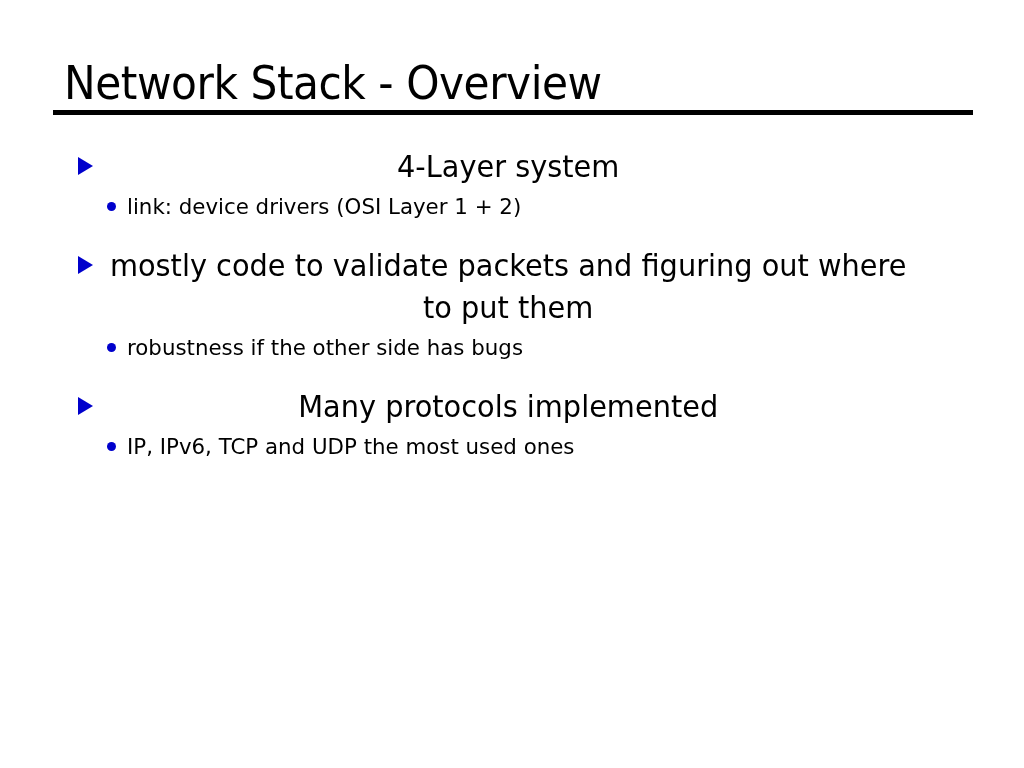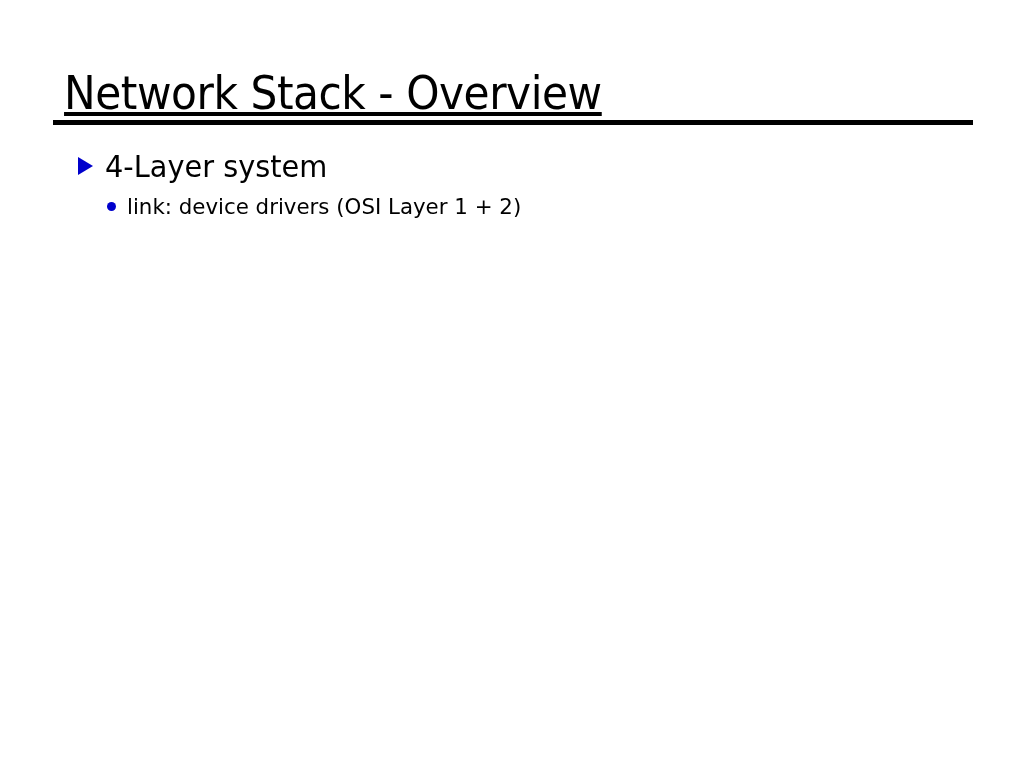--- a/index.html
+++ b/index.html
@@ -23,23 +23,22 @@
     top: 0;
     width: 1024px;
     height: 768px;
     background: #ffffff;
   }
 
   
   .title-block {
     position: absolute;
     left: 53px;
-    top: 66px;
+    top: 56px;
     width: 920px;
-    text-decoration: underline;
   }
   .slide-title {
     font-family: "DejaVu Sans", "Liberation Sans", sans-serif;
     font-size: 46px;
     font-weight: normal;
     line-height: 54px;
     letter-spacing: -0.5px;
     color: #000000;
     white-space: nowrap;
     margin: 0;
@@ -70,20 +69,21 @@
   }
   .group:last-child { margin-bottom: 0; }
 
   
   .lvl1 {
     position: relative;
     padding-left: 105px;
     padding-right: 60px;
     min-height: 30px;
     margin-bottom: 2px;
+    text-align: center;
   }
   .lvl1 .marker-tri {
     position: absolute;
     left: 78px;
     top: 11px;
     width: 0;
     height: 0;
     border-top: 9px solid transparent;
     border-bottom: 9px solid transparent;
     border-left: 15px solid #0000cc;
@@ -143,19 +143,35 @@
         <span class="marker-tri"></span>
         <span class="txt">4-Layer system</span>
       </div>
       <div class="lvl2">
         <span class="marker-dot"></span>
         <span class="txt">link: device drivers (OSI Layer 1 + 2)</span>
       </div>
     </div>
 
     <div class="group">
+      <div class="lvl1">
+        <span class="marker-tri"></span>
+        <span class="txt">mostly code to validate packets and figuring out where to put them</span>
+      </div>
+      <div class="lvl2">
+        <span class="marker-dot"></span>
+        <span class="txt">robustness if the other side has bugs</span>
+      </div>
     </div>
 
     <div class="group">
+      <div class="lvl1">
+        <span class="marker-tri"></span>
+        <span class="txt">Many protocols implemented</span>
+      </div>
+      <div class="lvl2">
+        <span class="marker-dot"></span>
+        <span class="txt">IP, IPv6, TCP and UDP the most used ones</span>
+      </div>
     </div>
 
   </div>
 </div>
 
 </body></html>

